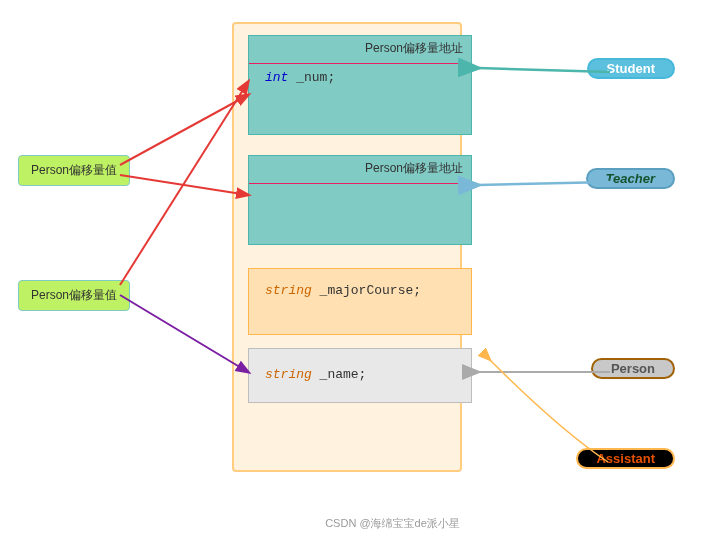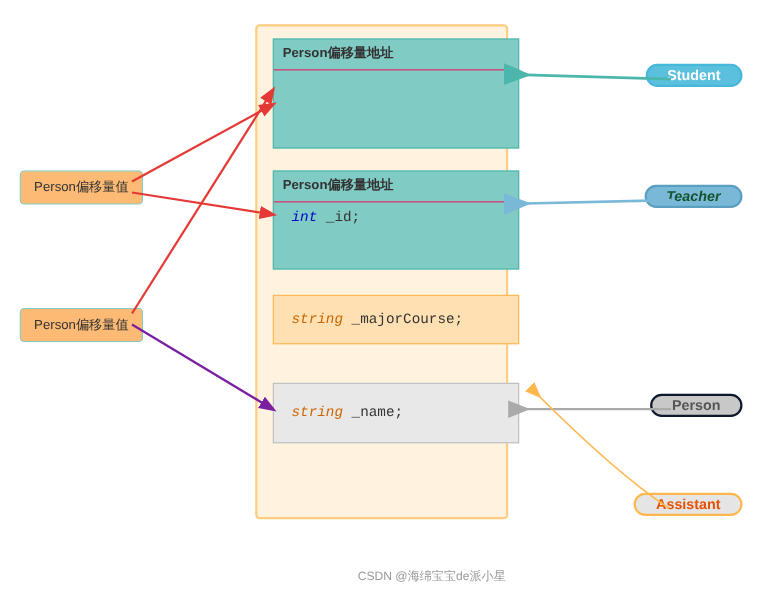--- a/index.html
+++ b/index.html
@@ -10,37 +10,38 @@
       font-family: 'Courier New', monospace;
       position: relative;
       overflow: hidden;
     }
 
     .block-label {
       font-size: 12px;
       font-family: Arial, sans-serif;
       color: #333;
       padding: 4px 8px;
-      font-weight: bold;
+      font-weight: normal;
+      text-align: right;
     }
 
     .block-code {
       font-size: 13px;
       color: #333;
       padding: 4px 8px 4px 16px;
       font-family: 'Courier New', monospace;
     }
 
     .keyword-int { color: #0000cc; font-style: italic; }
     .keyword-string { color: #cc6600; font-style: italic; }
 
     
     .offset-box {
       position: absolute;
-      background: #fdba74;
+      background: #bef264;
       border: 1px solid #80cbc4;
       border-radius: 4px;
       padding: 6px 12px;
       font-size: 12px;
       font-family: Arial, sans-serif;
       color: #333;
       white-space: nowrap;
     }
 
     .offset-box-1 {
@@ -77,28 +78,28 @@
       background: #7ab8d8;
       border: 2px solid #5a9fc0;
       right: 30px;
       top: 168px;
       color: #14532d;
       font-style: italic;
     }
 
     .bubble-person {
       background: #c8c8c8;
-      border: 2px solid #0f172a;
+      border: 2px solid #a16207;
       right: 30px;
       top: 358px;
       color: #555;
     }
 
     .bubble-assistant {
-      background: #e5e5e5;
+      background: #000000;
       border: 2px solid #ffb74d;
       right: 30px;
       top: 448px;
       color: #e65100;
     }
 
     
     .arrow-svg {
       position: absolute;
       top: 0;
@@ -145,21 +146,21 @@
       height: 90px;
       background: #80cbc4;
       border: 1.5px solid #4db6ac;
     }
 
     .row-orange {
       position: absolute;
       left: 248px;
       top: 268px;
       width: 224px;
-      height: 45px;
+      height: 67px;
       background: #ffe0b2;
       border: 1.5px solid #ffb74d;
     }
 
     .row-gray {
       position: absolute;
       left: 248px;
       top: 348px;
       width: 224px;
       height: 55px;
@@ -168,28 +169,28 @@
     }
   </style>
 </head>
 <body>
 
 <div style="position:absolute;left:232px;top:22px;width:230px;height:450px;background:#fff3e0;border:2px solid #ffcc80;border-radius:4px;"></div>
 
 <div class="row-teal-top">
   <div class="block-label">Person偏移量地址</div>
   <hr class="divider">
+  <div class="block-code">
+    <span class="keyword-int">int</span><span> _num;</span>
+  </div>
 </div>
 
 <div class="row-teal-mid">
   <div class="block-label">Person偏移量地址</div>
   <hr class="divider">
-  <div class="block-code">
-    <span class="keyword-int">int</span><span> _id;</span>
-  </div>
 </div>
 
 <div class="row-orange">
   <div class="block-code" style="padding-top:14px;">
     <span class="keyword-string">string</span><span> _majorCourse;</span>
   </div>
 </div>
 
 <div class="row-gray">
   <div class="block-code" style="padding-top:18px;">

